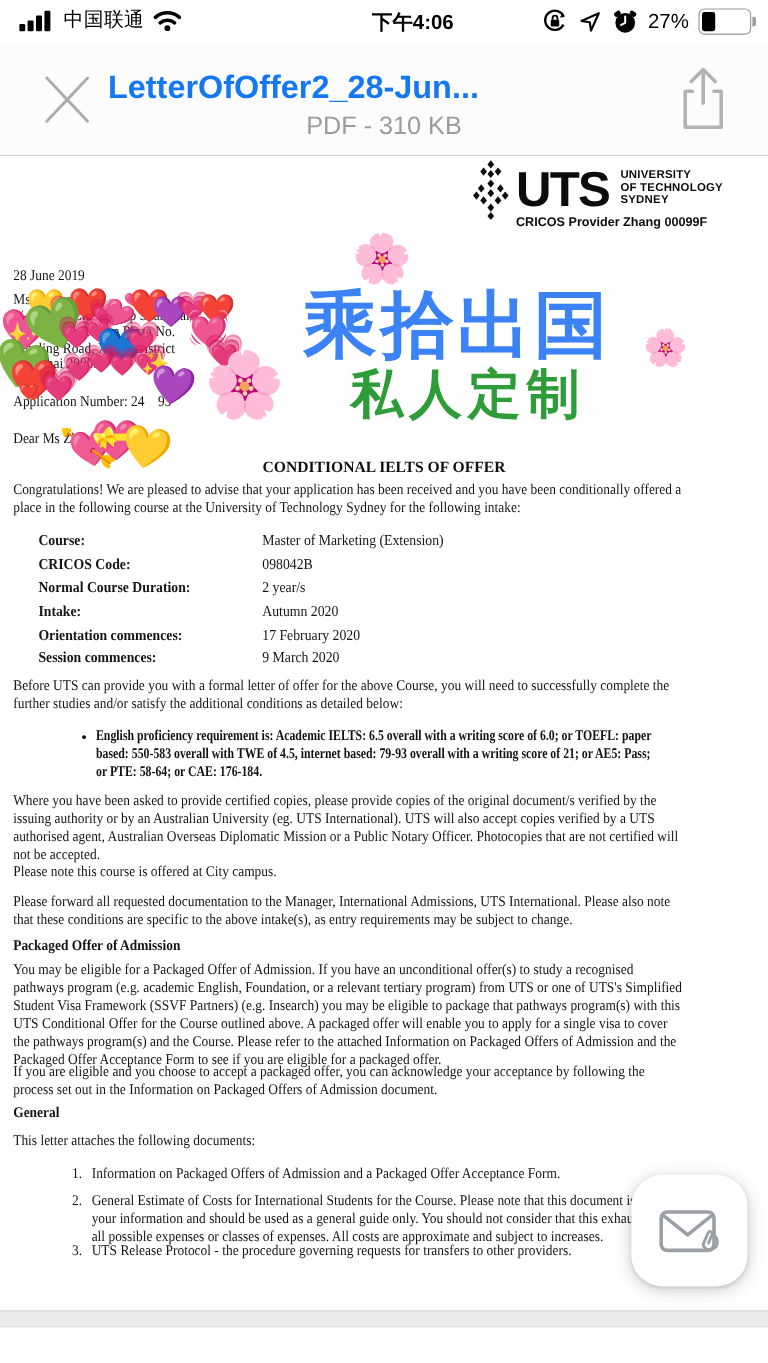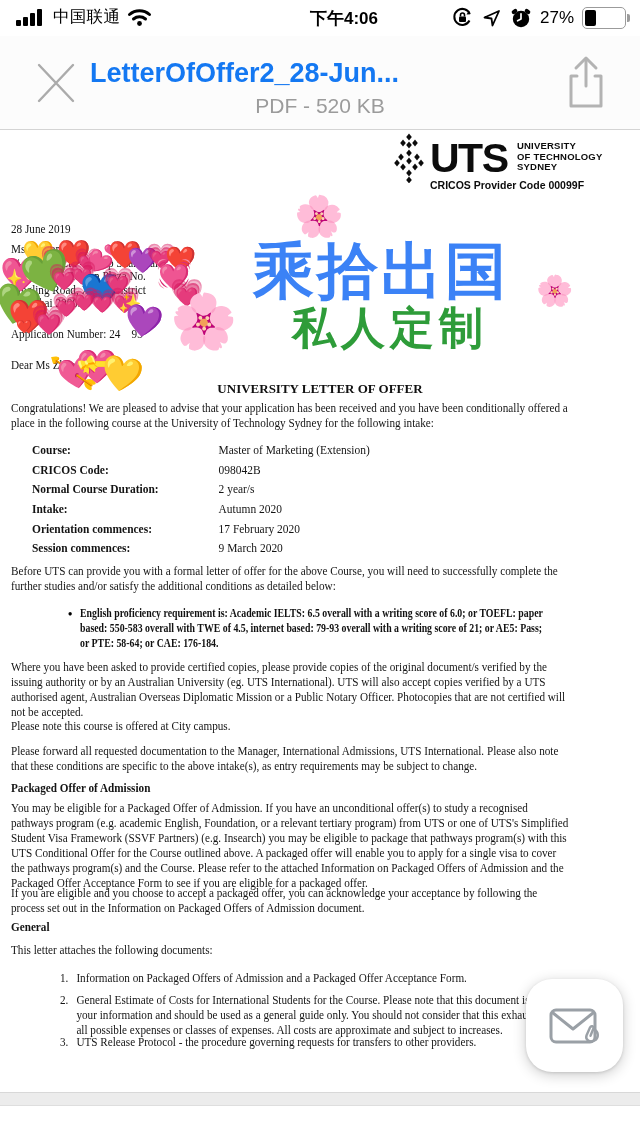--- a/index.html
+++ b/index.html
@@ -121,21 +121,21 @@
   </div>
 </div>
 
 <div class="pdf-header">
   <div class="hdr-close">
     <svg width="48" height="50" viewBox="0 0 48 50">
       <path d="M7 7 L41 43 M41 7 L7 43" stroke="#ababab" stroke-width="2.4" stroke-linecap="round"></path>
     </svg>
   </div>
   <div class="hdr-title">LetterOfOffer2_28-Jun...</div>
-  <div class="hdr-sub">PDF - 520 KB</div>
+  <div class="hdr-sub">PDF - 310 KB</div>
   <div class="hdr-share">
     <svg width="52" height="58" viewBox="0 0 52 58">
       <path d="M26 32 L26 5" stroke="#b3b3b3" stroke-width="3" stroke-linecap="round"></path>
       <path d="M16 14 L26 4 L36 14" fill="none" stroke="#b3b3b3" stroke-width="3" stroke-linecap="round" stroke-linejoin="round"></path>
       <path d="M17 22 L11 22 L11 52 L41 52 L41 22 L35 22" fill="none" stroke="#b3b3b3" stroke-width="3" stroke-linecap="round" stroke-linejoin="round"></path>
     </svg>
   </div>
 </div>
 
 <div class="page">
@@ -157,37 +157,37 @@
         <use href="#dm" transform="translate(28,30)"></use>
       <use href="#dm" transform="translate(10,34)"></use>
         <use href="#dm" transform="translate(22,34)"></use>
       <use href="#dm" transform="translate(16,40)"></use>
         <use href="#dm" transform="translate(16,47)"></use>
     </svg>
     <div class="uts-word">UTS</div>
     <div class="uts-org">UNIVERSITY
 OF TECHNOLOGY
 SYDNEY</div>
-    <div class="uts-cricos">CRICOS Provider Code 00099F</div>
+    <div class="uts-cricos">CRICOS Provider Zhang 00099F</div>
   </div>
 
   <div class="wm wm1" style="color: #3b82f6;">乘拾出国</div>
   <div class="wm wm2" style="color: rgb(46, 156, 57);">私人定制</div>
 
   <div class="serif" style="left:11px;top:92px;">28 June 2019</div>
   <div class="serif addr" style="left:11px;top:113px;">Ms Y Zhang
 c/- POBox Ltd - Comp Shanghai
 2312, Cross Region Plaza No.
 Lingling Road, Xuhui District
 Shanghai 200030
 CHINA</div>
   <div class="serif" style="left:11px;top:197px;">Application Number: 24    93</div>
   <div class="serif" style="left:11px;top:228px;">Dear Ms Zhang</div>
 
-  <div class="doc-title" style="top:251px;">UNIVERSITY LETTER OF OFFER</div>
+  <div class="doc-title" style="top:251px;">CONDITIONAL IELTS OF OFFER</div>
 
   <div class="serif" style="left:11px;top:271px;">Congratulations! We are pleased to advise that your application has been received and you have been conditionally offered a
 place in the following course at the University of Technology Sydney for the following intake:</div>
 
   <div class="details" id="course-details">
       <div class="row">
         <span class="lab">Course:</span>
         <span>Master of Marketing (Extension)</span>
       </div>
       <div class="row">

